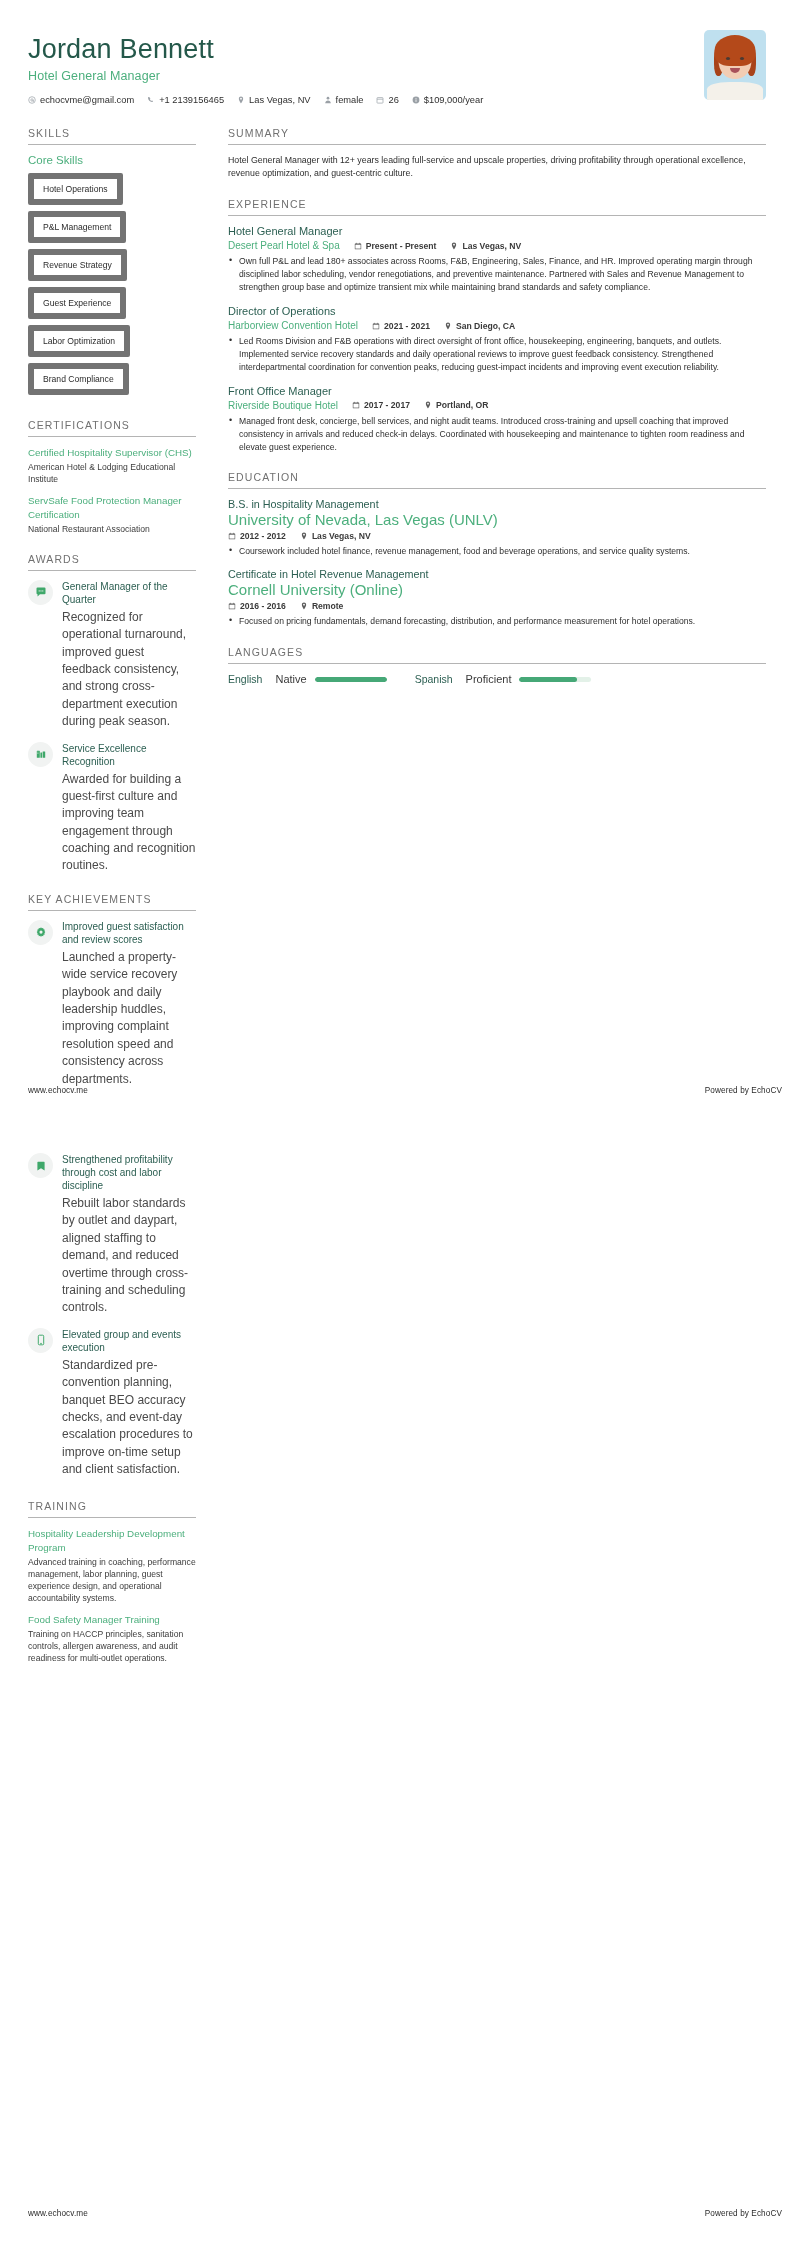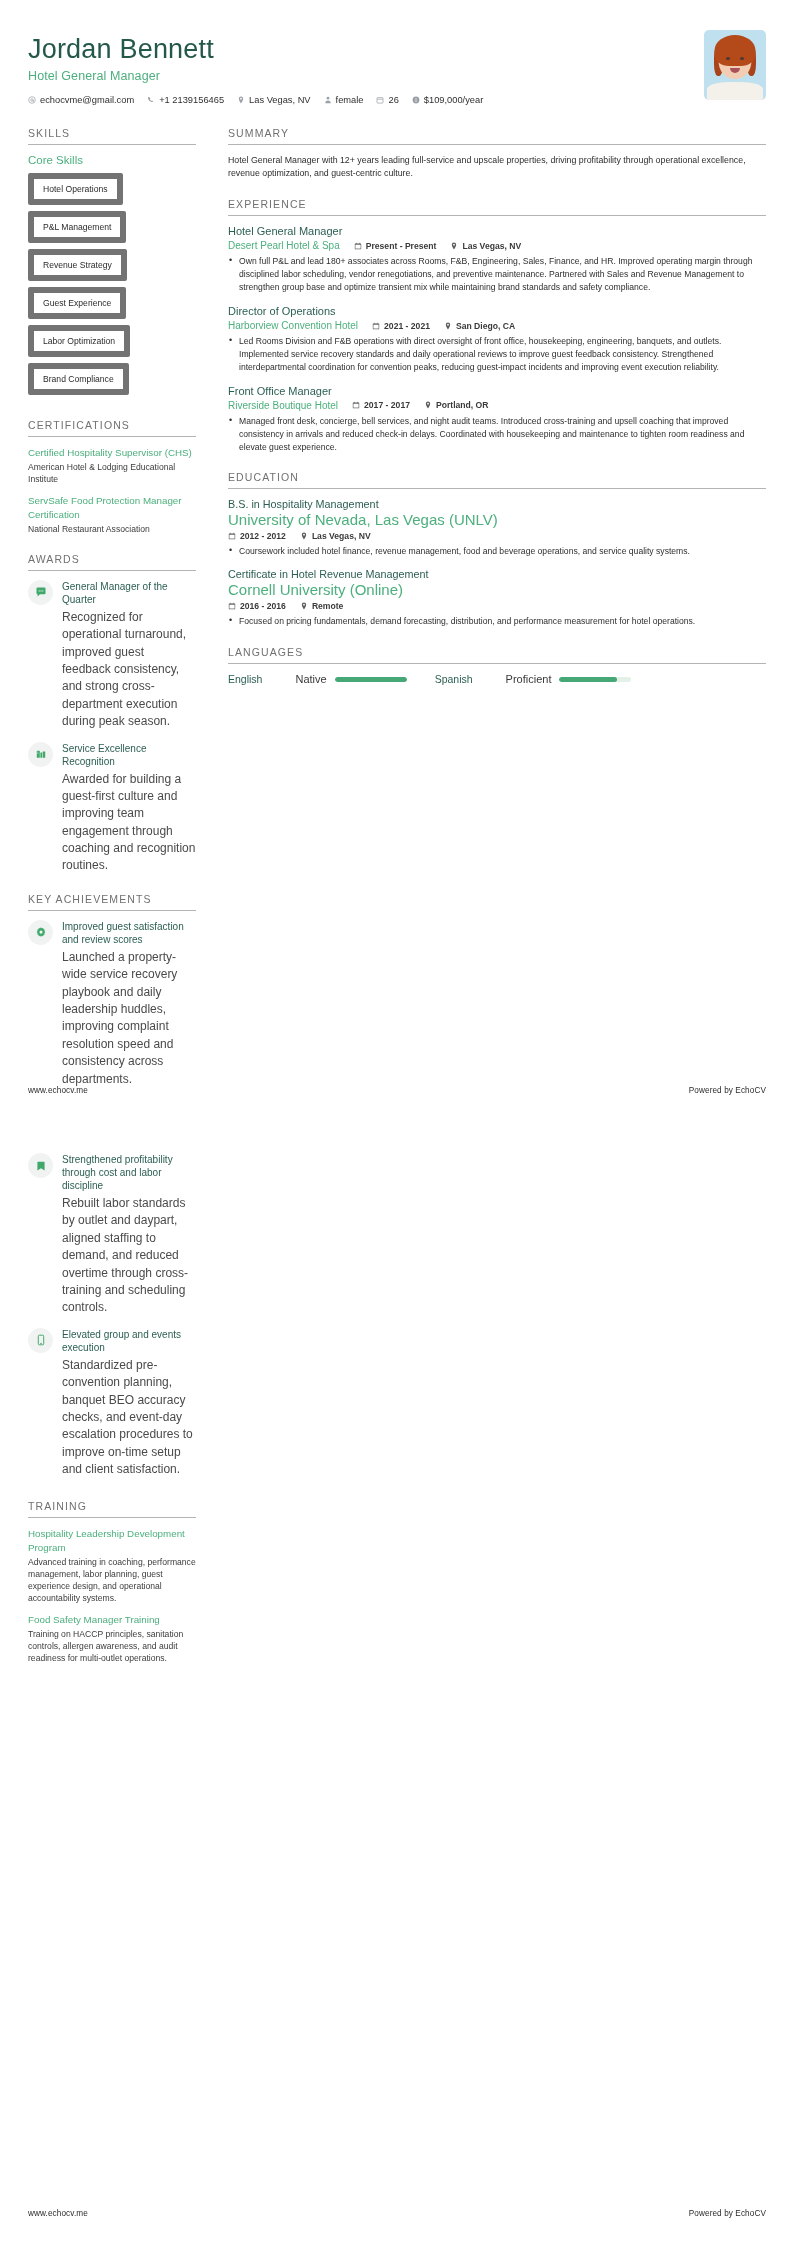--- a/index.html
+++ b/index.html
@@ -249,37 +249,37 @@
     font-size: 9px;
   }
 
   
   .edu-item { margin-bottom: 10px; }
   .edu-degree { font-size: 10.8px; color: #2c5f52; margin-bottom: 1px; }
   .edu-school { font-size: 15px; color: #4caf7d; margin-bottom: 3px; }
 
   
   .lang-row { display: flex; align-items: center; flex-wrap: wrap; }
-  .lang-name { font-size: 10.5px; color: #2c5f52; margin-right: 33px; }
+  .lang-name { font-size: 10.5px; color: #2c5f52; margin-right: 13px; }
   .lang-level { font-size: 11px; color: #3a3a3a; margin-right: 8px; }
   .lang-bar {
     width: 72px;
     height: 5px;
     border-radius: 3px;
     background: #e3f1e8;
     margin-right: 28px;
     overflow: hidden;
   }
   .lang-bar i { display: block; height: 100%; border-radius: 3px; background: #46a877; }
 
   
   .footer {
     position: absolute;
     left: 28px;
-    right: 28px;
+    right: 12px;
     bottom: 28px;
     display: flex;
     justify-content: space-between;
     align-items: flex-end;
     font-size: 8.2px;
     color: #2b2b2b;
   }
   .footer .site { letter-spacing: .1px; }
   .footer .powered { letter-spacing: .1px; }
 

